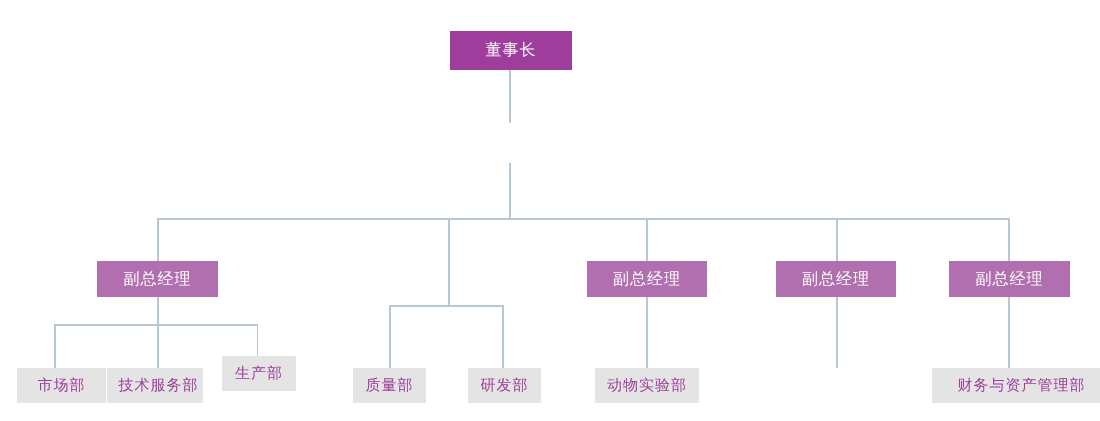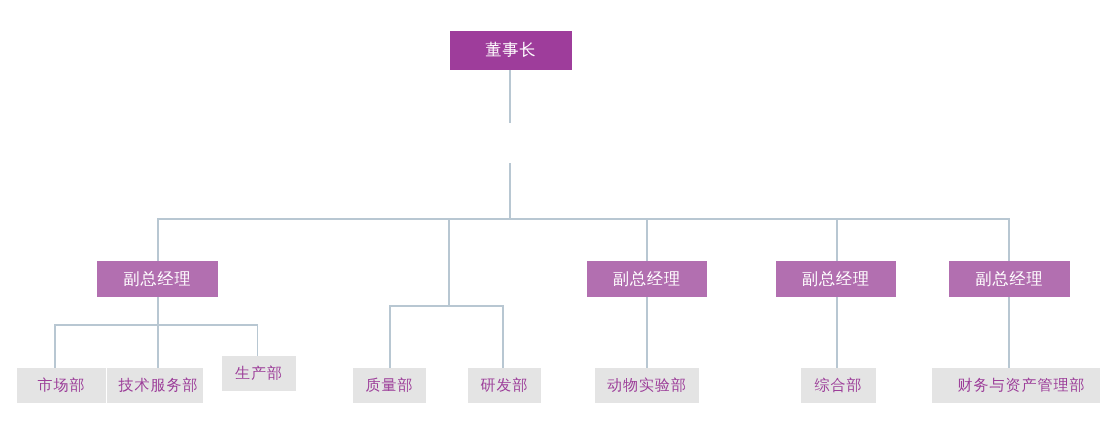--- a/index.html
+++ b/index.html
@@ -80,16 +80,15 @@
   <div class="box lv-mid" style="left:587px; top:261px; width:120px; height:36px;">副总经理</div>
   <div class="box lv-mid" style="left:776px; top:261px; width:120px; height:36px;">副总经理</div>
   <div class="box lv-mid" style="left:949px; top:261px; width:121px; height:36px;">副总经理</div>
 
   <div class="box leaf" style="left:17px; top:368px; width:89px; height:35px;text-align:center;">市场部</div>
   <div class="box leaf" style="left:107px; top:368px; width:96px; height:35px;padding-left:7px;">技术服务部</div>
   <div class="box leaf" style="left:222px; top:356px; width:74px; height:35px;">生产部</div>
   <div class="box leaf" style="left:468px; top:368px; width:73px; height:35px;">研发部</div>
   <div class="box leaf" style="left:353px; top:368px; width:73px; height:35px;">质量部</div>
   <div class="box leaf" style="left:595px; top:368px; width:104px; height:35px;">动物实验部</div>
-  <div class="box leaf" style="left:801px; top:368px; width:75px; height:35px;">综合部</div>
   <div class="box leaf" style="left:932px; top:368px; width:179px; height:35px;">财务与资产管理部</div>
 
 </div>
 
 </body></html>

